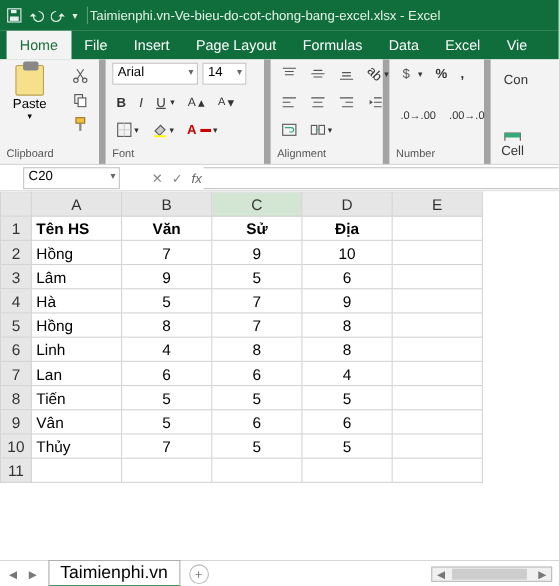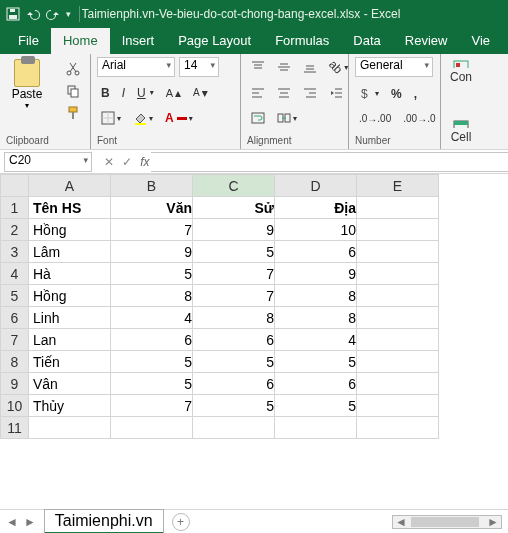--- a/index.html
+++ b/index.html
@@ -6,46 +6,46 @@
 body{width:508px;height:533px;overflow:hidden;background:#fff;display:flex;flex-direction:column}
 .titlebar{height:28px;background:#0f6e3c;display:flex;align-items:center;color:#fff;padding:0 6px}
 .titlebar .tb-left{display:flex;gap:6px;align-items:center}
 .titlebar .tb-icon{opacity:.9}
 .titlebar .sep{width:1px;height:16px;background:rgba(255,255,255,.3);margin:0 2px}
 .titlebar .title{flex:1;text-align:left;font-size:12px;white-space:nowrap;overflow:hidden;text-overflow:ellipsis;color:#e6f2e6}
 .tabs{height:26px;background:#0f6e3c;display:flex;align-items:flex-end;padding-left:6px}
 .tab{padding:0 12px;height:26px;line-height:26px;color:#fff;font-size:13px;cursor:pointer}
 .tab.active{background:#f3f3f3;color:#1a6e3a}
 .ribbon{background:#f3f3f3;border-bottom:1px solid #d6d6d6;height:96px;display:flex}
-.group{border-right:1px solid #a3a3a3;padding:3px 6px 2px;display:flex;flex-direction:column;justify-content:space-between}
+.group{border-right:6px solid #a3a3a3;padding:3px 6px 2px;display:flex;flex-direction:column;justify-content:space-between}
 .group-label{text-align:left;color:#555;font-size:10px;padding:1px 0}
 .drop{display:inline-block;margin-left:2px}
 .btnrow{display:flex;gap:4px;align-items:center}
 .ribbtn{border:1px solid transparent;background:transparent;padding:2px 3px;display:flex;align-items:center;gap:2px;color:#333}
 .combo{border:1px solid #c5c5c5;background:#fff;height:20px;padding:0 16px 0 4px;position:relative;font-size:12px;min-width:0}
 .combo::after{content:"▾";position:absolute;right:3px;top:2px;font-size:9px;color:#666}
 .paste-big{display:flex;flex-direction:column;align-items:center;width:42px;padding-top:2px}
 .paste-big .clip{width:26px;height:28px;background:#f7e08c;border:1px solid #b9a24e;border-radius:2px;position:relative}
 .paste-big .clip::before{content:"";position:absolute;top:-4px;left:6px;width:14px;height:8px;background:#888;border-radius:2px}
 .mini svg{width:14px;height:14px}
 .namebox-row{height:24px;background:#fff;display:flex;align-items:center;border-bottom:1px solid #d6d6d6}
-.namebox{width:88px;height:20px;border:1px solid #c5c5c5;margin:0 4px;padding:0 16px 0 4px;position:relative;font-size:12px}
+.namebox{width:88px;height:20px;border:1px solid #c5c5c5;margin:0 21px;padding:0 16px 0 4px;position:relative;font-size:12px}
 .namebox::after{content:"▾";position:absolute;right:3px;top:2px;font-size:9px;color:#666}
 .fx-tools{display:flex;gap:8px;padding:0 8px;color:#888;align-items:center}
 .fx-tools span{cursor:pointer}
 .fx-label{font-style:italic;color:#666;margin-right:2px}
 .formula-input{flex:1;height:20px;border:1px solid #c5c5c5;border-left:none;border-right:none;padding:0 4px;font-size:12px}
 .grid-wrap{flex:1;overflow:hidden;position:relative;background:#fff}
 table.grid{border-collapse:collapse;table-layout:fixed}
 table.grid th,table.grid td{border:1px solid #d4d4d4;height:22px;font-size:14px;font-family:Arial}
 .corner{width:28px;background:#e6e6e6;border:1px solid #b4b4b4}
 th.colh{background:#e6e6e6;color:#333;font-weight:normal;text-align:center;width:82px;font-size:12px}
 th.colh.sel{background:#d3e5d3}
 th.rowh{background:#e6e6e6;color:#333;font-weight:normal;text-align:center;width:28px;font-size:12px}
-td.cell{text-align:right;color:#000;width:82px}
+td.cell{text-align:center;color:#000;width:82px}
 td.left{text-align:left;padding-left:4px}
 td.hdr{font-weight:bold}
 td.boxed{border:1px solid #000}
 .sheetbar{height:24px;background:#fff;border-top:1px solid #d6d6d6;display:flex;align-items:center;padding:0 6px;gap:8px}
 .nav-arrows{display:flex;gap:6px;color:#777}
 .sheet-tab{border:1px solid #aeaeae;border-bottom:2px solid #1a7b3e;background:#fff;padding:2px 10px;font-size:16px}
 .add-sheet{width:18px;height:18px;border:1px solid #bbb;border-radius:50%;display:flex;align-items:center;justify-content:center;color:#777}
 .hscroll{flex:1;display:flex;justify-content:flex-end;align-items:center;gap:0}
 .hbar{width:110px;height:14px;border:1px solid #bbb;background:#f0f0f0;display:flex;align-items:center}
 .hbar .thumb{width:68px;height:10px;background:#cdcdcd;margin-left:2px}
@@ -73,27 +73,27 @@
           <path d="M5 3a5 5 0 1 0 5 5h3l-3-3-3 3h2a4 4 0 1 1-4-4z" fill="#fff"></path>
         </svg>
       </span>
     <span class="tb-icon" style="font-size:9px">▾</span>
     <span class="sep"></span>
   </div>
   <div class="title">Taimienphi.vn-Ve-bieu-do-cot-chong-bang-excel.xlsx - Excel</div>
 </div>
 
 <div class="tabs">
+  <div class="tab active">Home</div>
   <div class="tab">File</div>
-  <div class="tab active">Home</div>
   <div class="tab">Insert</div>
   <div class="tab">Page Layout</div>
   <div class="tab">Formulas</div>
   <div class="tab">Data</div>
-  <div class="tab">Review</div>
+  <div class="tab">Excel</div>
   <div class="tab">Vie</div>
 </div>
 
 <div class="ribbon">
   <div class="group">
     <div style="display:flex;gap:14px">
       <div class="paste-big">
         <div class="clip"></div>
         <span>Paste</span>
         <span style="font-size:8px">▾</span>
@@ -242,23 +242,20 @@
             <path d="M5 7h4" stroke="#3a7"></path>
           </svg>
           <span style="font-size:8px">▾</span>
         </button>
     </div>
     <div class="group-label">Alignment</div>
   </div>
 
   <div class="group" style="width:92px">
     <div class="btnrow">
-        <div class="combo" style="width:78px">General</div>
-      </div>
-    <div class="btnrow">
       <button class="ribbtn">
           <svg width="14" height="14">
             <text x="2" y="11" font-size="11" fill="#555">$</text>
           </svg>
           <span style="font-size:8px">▾</span>
         </button>
       <button class="ribbtn">
           <b>%</b>
         </button>
       <button class="ribbtn">
@@ -266,21 +263,21 @@
         </button>
     </div>
     <div class="btnrow">
       <button class="ribbtn" style="font-size:10px">.0→.00</button>
       <button class="ribbtn" style="font-size:10px">.00→.0</button>
     </div>
     <div class="group-label">Number</div>
   </div>
 
   <div class="group" style="width:40px;border-right:none">
-    <button class="ribbtn" style="flex-direction:column;height:30px">
+    <button class="ribbtn" style="flex-direction:row;height:30px">
         <svg width="16" height="16">
           <rect x="1" y="1" width="14" height="14" fill="none" stroke="#3a7"></rect>
           <rect x="3" y="3" width="4" height="4" fill="#c33"></rect>
           <rect x="9" y="9" width="4" height="4" fill="#3a7"></rect>
         </svg>
         <span>Con</span>
       </button>
     <button class="ribbtn" style="flex-direction:column;height:30px">
         <svg width="16" height="16">
           <rect x="1" y="1" width="14" height="14" fill="none" stroke="#555"></rect>

